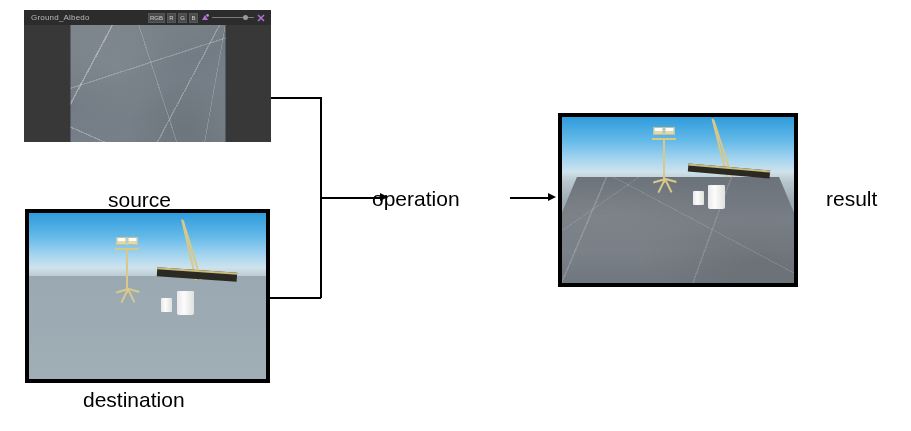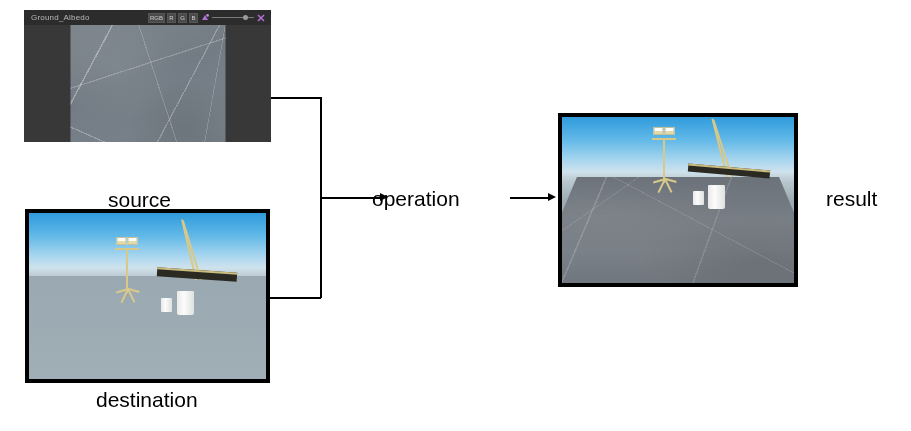--- a/index.html
+++ b/index.html
@@ -344,21 +344,21 @@
       <div class="broom-stick" style="left:40px; top:0; height:62px; transform:rotate(-13deg);"></div>
       <div class="broom-stick" style="left:45px; top:0; height:62px; transform:rotate(-17deg);"></div>
       <div class="broom-head" style="left:2px; top:52px; width:80px; height:9px; transform:rotate(4deg);"></div>
     </div>
 
     <div class="bucket" style="left:148px; top:78px; width:17px; height:24px;"></div>
     <div class="bucket small" style="left:132px; top:85px; width:11px; height:14px;"></div>
   </div>
 </div>
 
-<div class="caption" style="left:96px; top:388px;text-align:center;">destination</div>
+<div class="caption" style="left:83px; top:388px;text-align:center;">destination</div>
 
 <div class="conn conn-h" style="left:271px; top:97px; width:50px;"></div>
 
 <div class="conn conn-h" style="left:270px; top:297px; width:51px;"></div>
 
 <div class="conn conn-v" style="left:320px; top:97px; height:201px;"></div>
 
 <div class="conn conn-h" style="left:320px; top:197px; width:62px;"></div>
 <div class="arrow-head" style="left:380px; top:193px;"></div>
 

